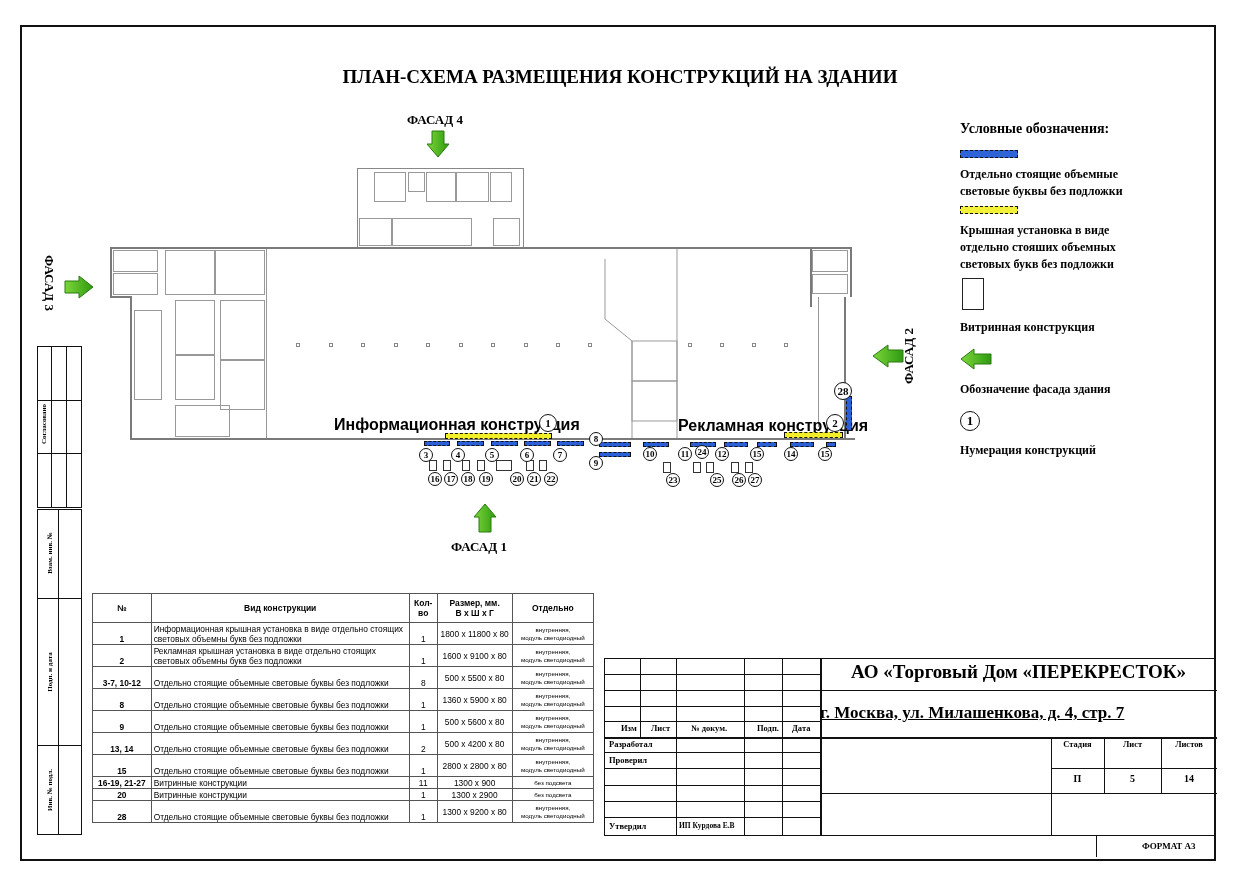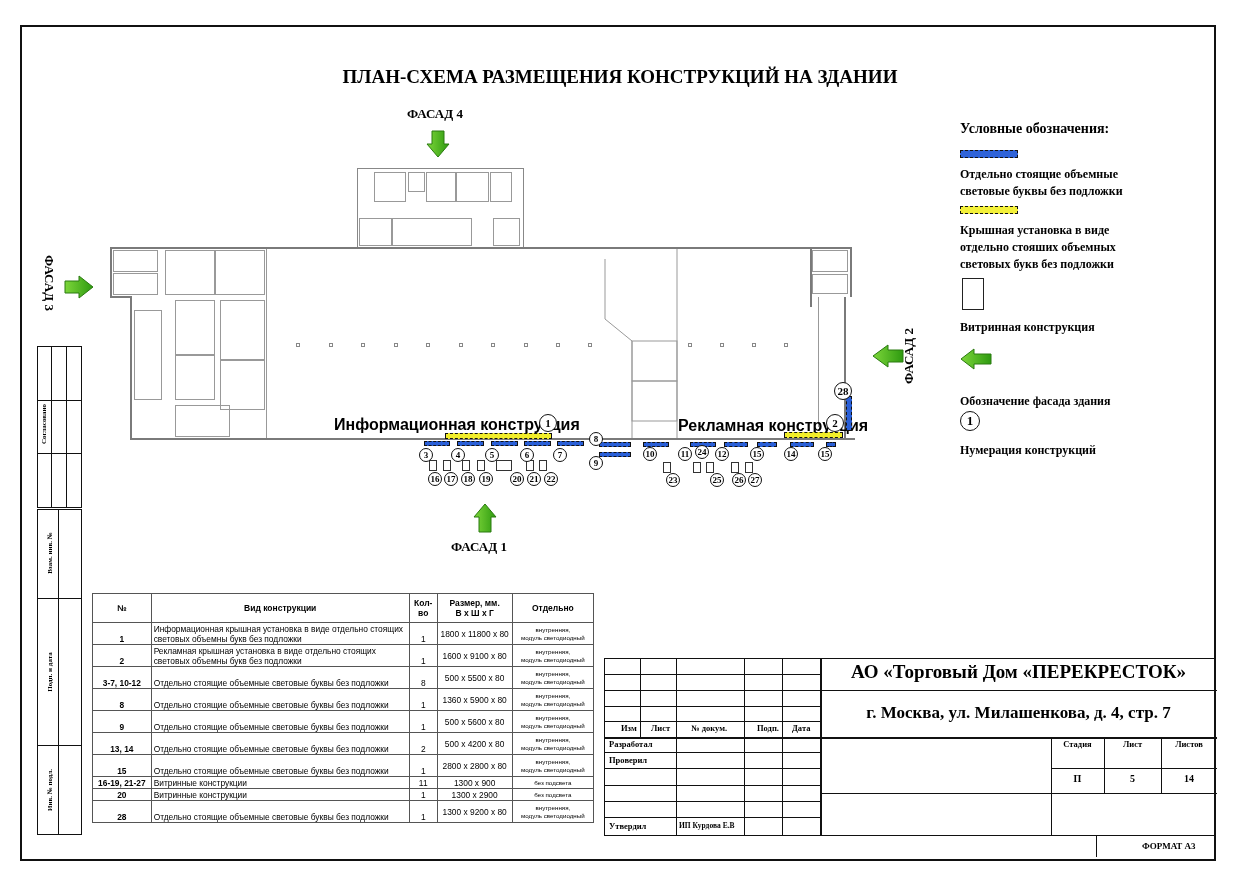--- a/index.html
+++ b/index.html
@@ -43,21 +43,21 @@
   .room { position:absolute; border:1px solid #999; box-sizing:border-box; }
   .col-dot { position:absolute; width:4px; height:4px; border:1px solid #888; box-sizing:border-box; }
 </style>
 </head>
 <body>
 
 <div class="frame"></div>
 
 <div class="abs title">ПЛАН-СХЕМА РАЗМЕЩЕНИЯ КОНСТРУКЦИЙ НА ЗДАНИИ</div>
 
-<div class="abs facade-label" style="left:407px;top:106px;font-family:Liberation Serif, serif;">ФАСАД 4</div>
+<div class="abs facade-label" style="left:407px;top:112px;font-family:Liberation Serif, serif;">ФАСАД 4</div>
 <svg class="abs" style="left:426px;top:130px;" width="24" height="28">
   <defs>
       <linearGradient id="g1" x1="0" x2="1">
         <stop offset="0" stop-color="#7dd63a"></stop>
         <stop offset="1" stop-color="#2e9a10"></stop>
       </linearGradient>
     </defs>
   <polygon points="6,1 18,1 18,14 23,14 12,27 1,14 6,14" fill="url(#g1)" stroke="#2a7a10" stroke-width="1"></polygon>
 </svg>
 
@@ -203,21 +203,21 @@
   <div class="abs legend-title">Условные обозначения:</div>
   <div class="abs swatch-blue" style="left:960px;top:150px;"></div>
   <div class="abs legend-text" style="left:960px;top:166px;">Отдельно стоящие объемные световые буквы без подложки</div>
   <div class="abs swatch-yellow" style="left:960px;top:206px;"></div>
   <div class="abs legend-text" style="left:960px;top:222px;width:180px;">Крышная установка в виде отдельно стояших объемных световых букв без подложки</div>
   <div class="abs swatch-vitrine" style="left:962px;top:278px;"></div>
   <div class="abs legend-text" style="left:960px;top:319px;">Витринная конструкция</div>
   <svg class="abs" style="left:960px;top:348px;" width="32" height="22">
     <polygon points="31,6 14,6 14,1 1,11 14,21 14,16 31,16" fill="url(#g1)" stroke="#2a7a10" stroke-width="1"></polygon>
   </svg>
-  <div class="abs legend-text" style="left:960px;top:381px;margin-top:12px;">Обозначение фасада здания</div>
+  <div class="abs legend-text" style="left:960px;top:381px;">Обозначение фасада здания</div>
   <div class="abs circ" style="left:960px;top:411px;width:20px;height:20px;font-size:13px;line-height:18px;">1</div>
   <div class="abs legend-text" style="left:960px;top:442px;">Нумерация конструкций</div>
 </div>
 
 <div>
   <div class="abs" style="left:37px;top:346px;width:45px;height:162px;border:1px solid #111;box-sizing:border-box;"></div>
   <div class="abs" style="left:51px;top:346px;width:1px;height:162px;background:#111;"></div>
   <div class="abs" style="left:66px;top:346px;width:1px;height:162px;background:#111;"></div>
   <div class="abs" style="left:37px;top:400px;width:45px;height:1px;background:#111;"></div>
   <div class="abs" style="left:37px;top:453px;width:45px;height:1px;background:#111;"></div>
@@ -346,21 +346,21 @@
   <div class="tbtxt" style="left:46px;top:64px;">Лист</div>
   <div class="tbtxt" style="left:86px;top:64px;">№ докум.</div>
   <div class="tbtxt" style="left:152px;top:64px;">Подп.</div>
   <div class="tbtxt" style="left:187px;top:64px;">Дата</div>
   <div class="tbtxt" style="left:4px;top:80px;">Разработал</div>
   <div class="tbtxt" style="left:4px;top:96px;">Проверил</div>
   <div class="tbtxt" style="left:4px;top:162px;">Утвердил</div>
   <div class="tbtxt" style="left:74px;top:162px;font-size:7.5px;">ИП Курдова Е.В</div>
 
   <div class="tbtxt" style="left:215px;top:2px;width:397px;text-align:center;font-size:19px;">АО «Торговый Дом «ПЕРЕКРЕСТОК»</div>
-  <div class="tbtxt" style="left:215px;top:44px;width:397px;text-align:center;font-size:17px;">г. Москва, ул. Милашенкова, д. 4, стр. 7</div>
+  <div class="tbtxt" style="left:215px;top:44px;width:397px;font-size:17px;text-decoration:underline;">г. Москва, ул. Милашенкова, д. 4, стр. 7</div>
 
 
   <div class="tbtxt" style="left:446px;top:80px;width:53px;text-align:center;">Стадия</div>
   <div class="tbtxt" style="left:499px;top:80px;width:57px;text-align:center;">Лист</div>
   <div class="tbtxt" style="left:556px;top:80px;width:56px;text-align:center;">Листов</div>
   <div class="tbtxt" style="left:446px;top:114px;width:53px;text-align:center;font-size:10px;">П</div>
   <div class="tbtxt" style="left:499px;top:114px;width:57px;text-align:center;font-size:10px;">5</div>
   <div class="tbtxt" style="left:556px;top:114px;width:56px;text-align:center;font-size:10px;">14</div>
 </div>
 

